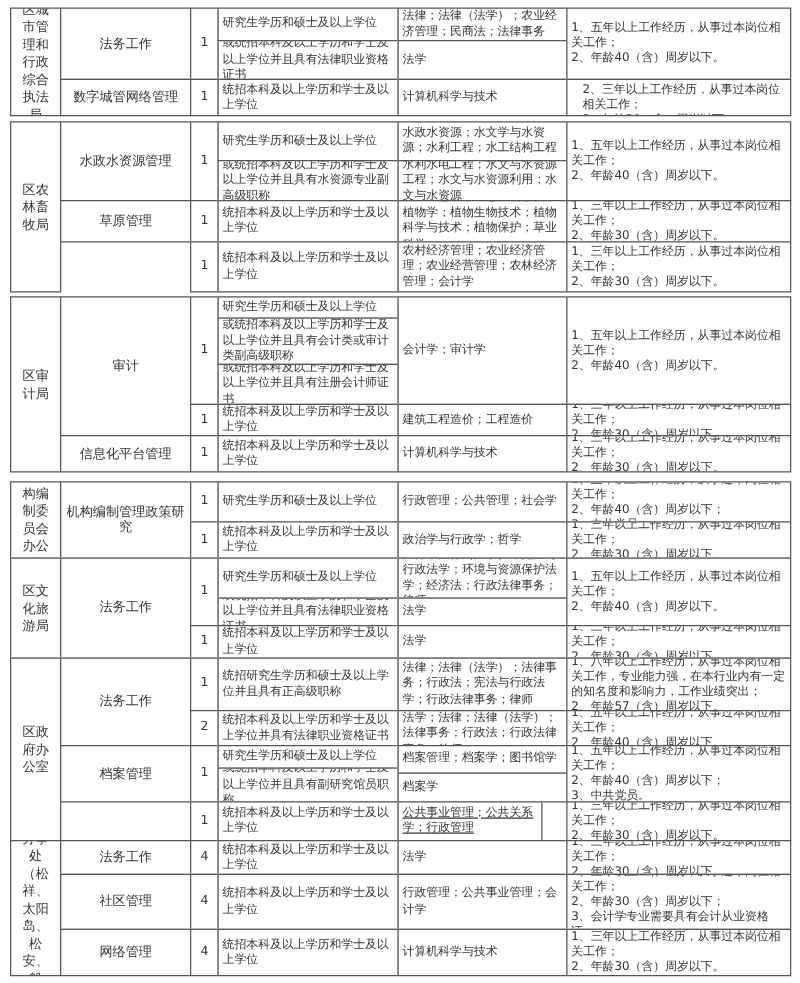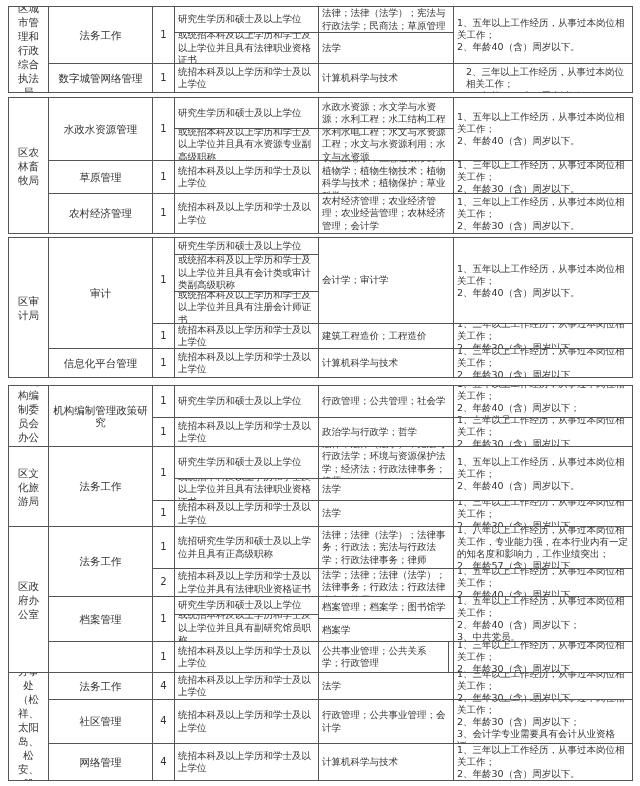--- a/index.html
+++ b/index.html
@@ -20,21 +20,21 @@
 </head>
 <body>
 
 <div id="sheet">
 
   <div class="cell c-center dept" style="left:8px;top:6px;width:41px;height:87px;">区城市管理和行政综合执法局</div>
   <div class="cell c-center pos" style="left:48px;top:6px;width:105px;height:58px;">法务工作</div>
   <div class="cell c-center num" style="left:152px;top:6px;width:23px;height:58px;">1</div>
   <div class="cell c-left" style="left:174px;top:6px;width:145px;height:27px;">研究生学历和硕士及以上学位</div>
   <div class="cell c-left" style="left:174px;top:32px;width:145px;height:32px;">或统招本科及以上学历和学士及以上学位并且具有法律职业资格证书</div>
-  <div class="cell c-left" style="left:318px;top:6px;width:136px;height:27px;">法律；法律（法学）；宪法与行政法学；民商法；草原管理</div>
+  <div class="cell c-left" style="left:318px;top:6px;width:136px;height:27px;">法律；法律（法学）；农业经济管理；民商法；法律事务</div>
   <div class="cell c-left" style="left:318px;top:32px;width:136px;height:32px;">法学</div>
   <div class="cell c-left req" style="left:453px;top:6px;width:180px;height:58px;">
       <div>
         <span class="ln">1、五年以上工作经历，从事过本岗位相关工作；</span>
         <span class="ln">2、年龄40（含）周岁以下。</span>
       </div>
     </div>
 
   <div class="cell c-center pos" style="left:48px;top:63px;width:105px;height:30px;">数字城管网络管理</div>
   <div class="cell c-center num" style="left:152px;top:63px;width:23px;height:30px;">1</div>
@@ -66,21 +66,20 @@
   <div class="cell c-center num" style="left:152px;top:160px;width:23px;height:34px;">1</div>
   <div class="cell c-left" style="left:174px;top:160px;width:145px;height:34px;">统招本科及以上学历和学士及以上学位</div>
   <div class="cell c-left" style="left:318px;top:160px;width:136px;height:34px;">农业生态学；生态植物修复；植物学；植物生物技术；植物科学与技术；植物保护；草业科学</div>
   <div class="cell c-left req" style="left:453px;top:160px;width:180px;height:34px;">
       <div>
         <span class="ln">1、三年以上工作经历，从事过本岗位相关工作；</span>
         <span class="ln">2、年龄30（含）周岁以下。</span>
       </div>
     </div>
 
-  <div class="cell c-center pos" style="left:48px;top:193px;width:105px;height:41px;">农村经济管理</div>
   <div class="cell c-center num" style="left:152px;top:193px;width:23px;height:41px;">1</div>
   <div class="cell c-left" style="left:174px;top:193px;width:145px;height:41px;">统招本科及以上学历和学士及以上学位</div>
   <div class="cell c-left" style="left:318px;top:193px;width:136px;height:41px;">农村经济管理；农业经济管理；农业经营管理；农林经济管理；会计学</div>
   <div class="cell c-left req" style="left:453px;top:193px;width:180px;height:41px;">
       <div>
         <span class="ln">1、三年以上工作经历，从事过本岗位相关工作；</span>
         <span class="ln">2、年龄30（含）周岁以下。</span>
       </div>
     </div>
 
@@ -198,21 +197,21 @@
       <div>
         <span class="ln">1、五年以上工作经历，从事过本岗位相关工作；</span>
         <span class="ln">2、年龄40（含）周岁以下；</span>
         <span class="ln">3、中共党员。</span>
       </div>
     </div>
 
   <div class="cell c-center pos" style="left:48px;top:641px;width:105px;height:32px;margin-top:48px;">应急管理</div>
   <div class="cell c-center num" style="left:152px;top:641px;width:23px;height:32px;">1</div>
   <div class="cell c-left" style="left:174px;top:641px;width:145px;height:32px;">统招本科及以上学历和学士及以上学位</div>
-  <div class="cell c-left" style="left:318px;top:641px;width:131px;height:32px;">公共事业管理；公共关系学；行政管理</div>
+  <div class="cell c-left" style="left:318px;top:641px;width:116px;height:32px;text-decoration:underline;">公共事业管理；公共关系学；行政管理</div>
   <div class="cell c-left req" style="left:453px;top:641px;width:180px;height:32px;">
       <div>
         <span class="ln">1、三年以上工作经历，从事过本岗位相关工作；</span>
         <span class="ln">2、年龄30（含）周岁以下。</span>
       </div>
     </div>
 
   <div class="cell c-center dept" style="left:8px;top:672px;width:41px;height:109px;">街道办事处（松祥、太阳岛、松安、船口）</div>
   <div class="cell c-center pos" style="left:48px;top:672px;width:105px;height:28px;">法务工作</div>
   <div class="cell c-center num" style="left:152px;top:672px;width:23px;height:28px;">4</div>

